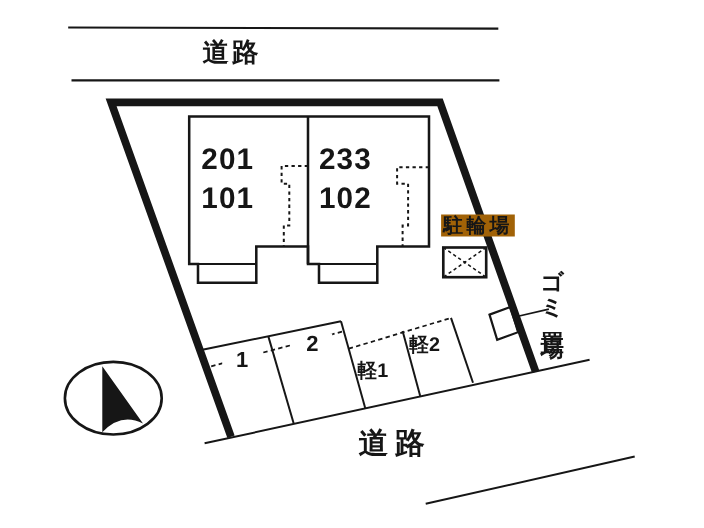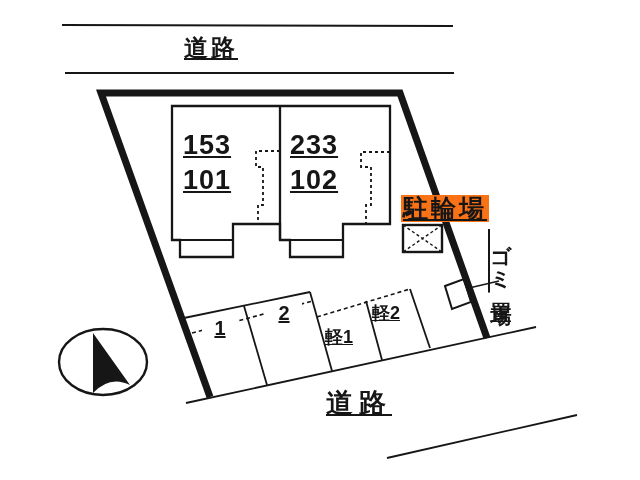--- a/index.html
+++ b/index.html
@@ -4,28 +4,27 @@
 <style>
   html,body{margin:0;padding:0;background:#ffffff;}
   .stage{
     position:relative;width:640px;height:480px;background:#ffffff;overflow:hidden;
     font-family:"Liberation Sans","DejaVu Sans",sans-serif;color:#161616;
   }
   .stage svg{position:absolute;left:0;top:0;}
   .lbl{
     position:absolute;font-weight:bold;white-space:nowrap;color:#161616;
     line-height:1;
-    text-decoration:underline;
   }
   .road-top{left:184px;top:36px;font-size:24px;letter-spacing:3px;}
   .road-bottom{left:326px;top:390px;font-size:27px;letter-spacing:6px;}
   .unit{font-size:27px;line-height:35px;letter-spacing:1px;text-align:left;}
   .unit-left{left:183px;top:128px;}
   .unit-right{left:290px;top:128px;}
-  .bicycle{left:401px;top:195px;font-size:25px;letter-spacing:3px;background:#f97316;padding:1px 2px;}
+  .bicycle{left:401px;top:195px;font-size:18px;letter-spacing:3px;background:#a16207;padding:1px 2px;}
   .garbage{
     left:491px;top:229px;font-size:21px;letter-spacing:4px;
     writing-mode:vertical-rl;text-orientation:upright;height:104px;
   }
   .pspace{font-size:20px;text-align:center;background:#ffffff;padding:0 2px;}
   .p1{left:202px;top:318px;width:32px;}
   .p2{left:266px;top:303px;width:32px;}
   .kei{font-size:18px;letter-spacing:0;}
   .kei1{left:325px;top:328px;}
   .kei2{left:372px;top:304px;text-align:center;}
@@ -68,21 +67,21 @@
       <path d="M469,288 L499,281" stroke-width="1.5"></path>
 
       <ellipse cx="103" cy="362" rx="44" ry="33" stroke-width="2.4"></ellipse>
       <path d="M93,333 L130,385 Q110,375 93,393 Z" fill="#161616" stroke="none"></path>
     </g>
   </svg>
 
   <div class="lbl road-top">道路</div>
 
   <div class="lbl unit unit-left">
-    <span style="display:block">153</span>
+    <span style="display:block">201</span>
     <span style="display:block">101</span>
   </div>
 
   <div class="lbl unit unit-right">
     <span style="display:block">233</span>
     <span style="display:block">102</span>
   </div>
 
   <div class="lbl bicycle">駐輪場</div>
 

